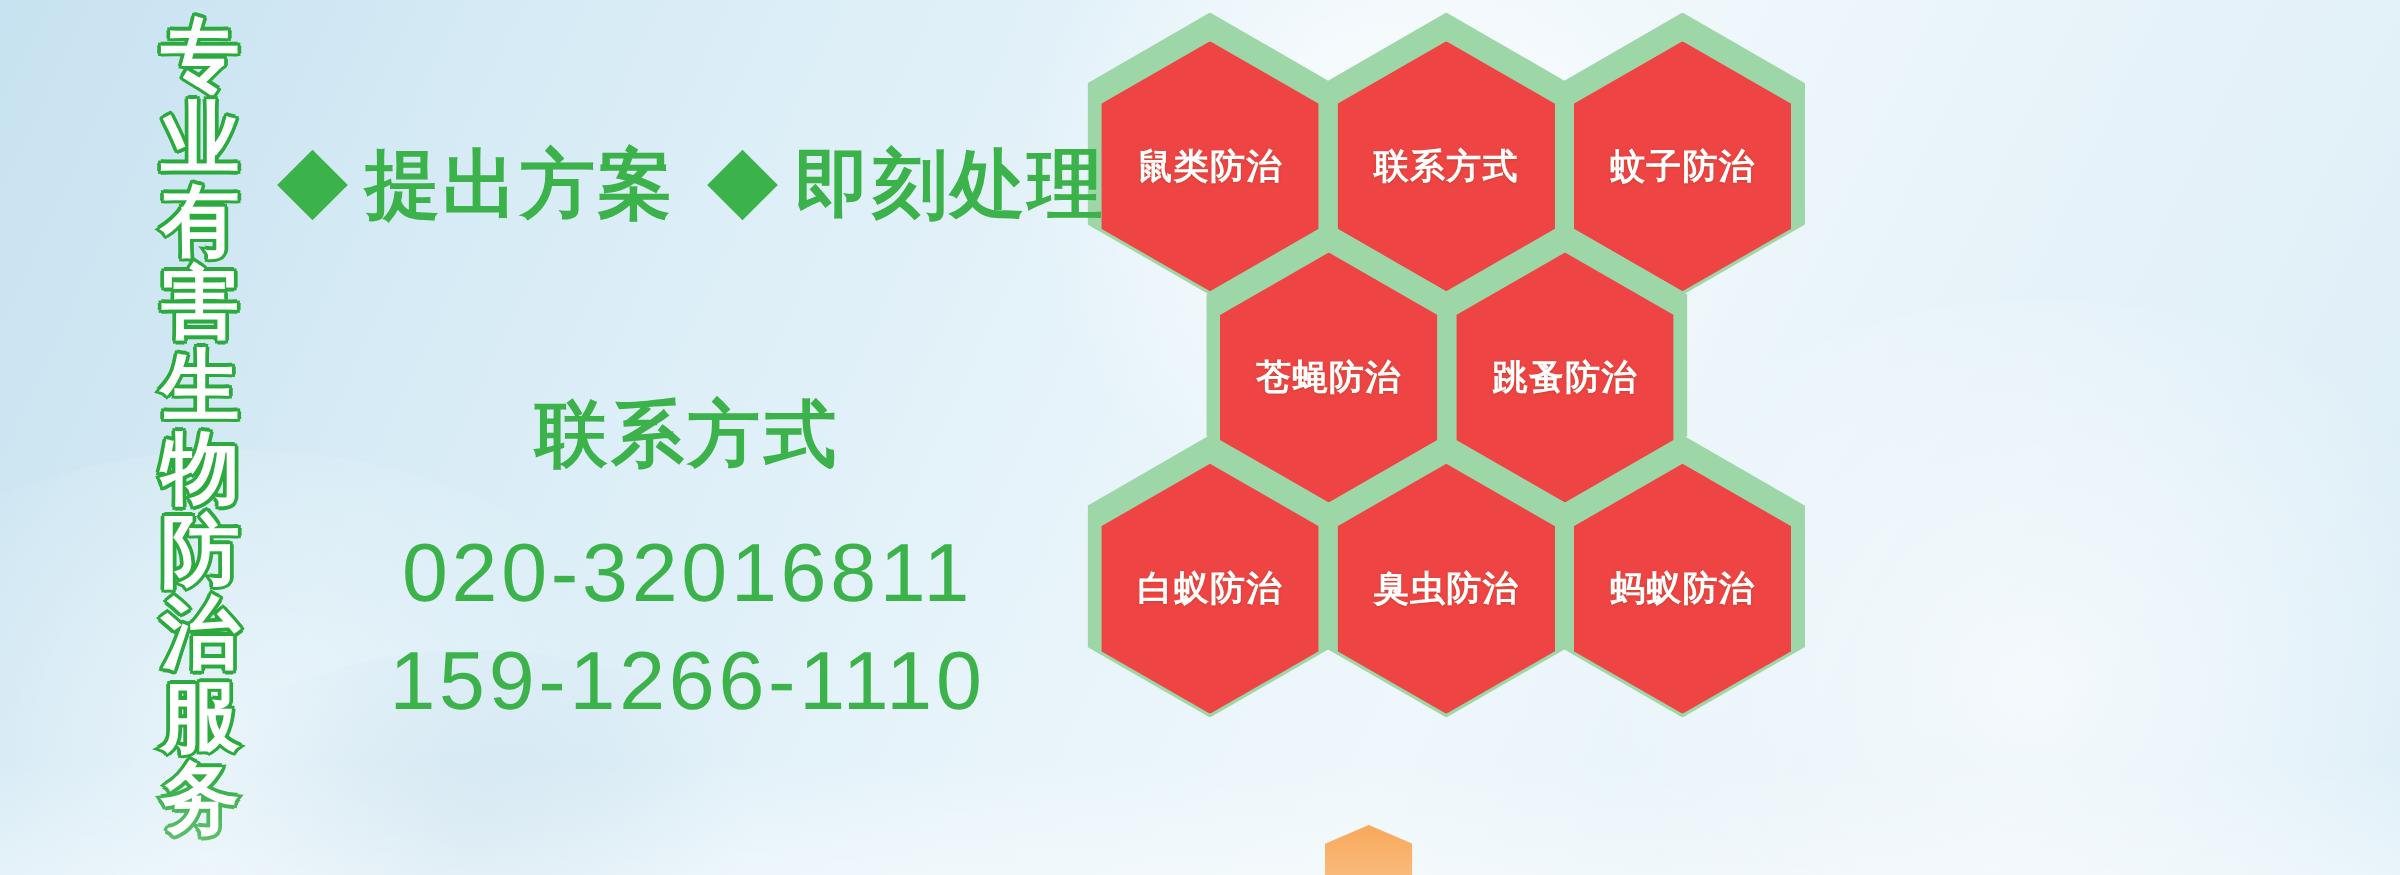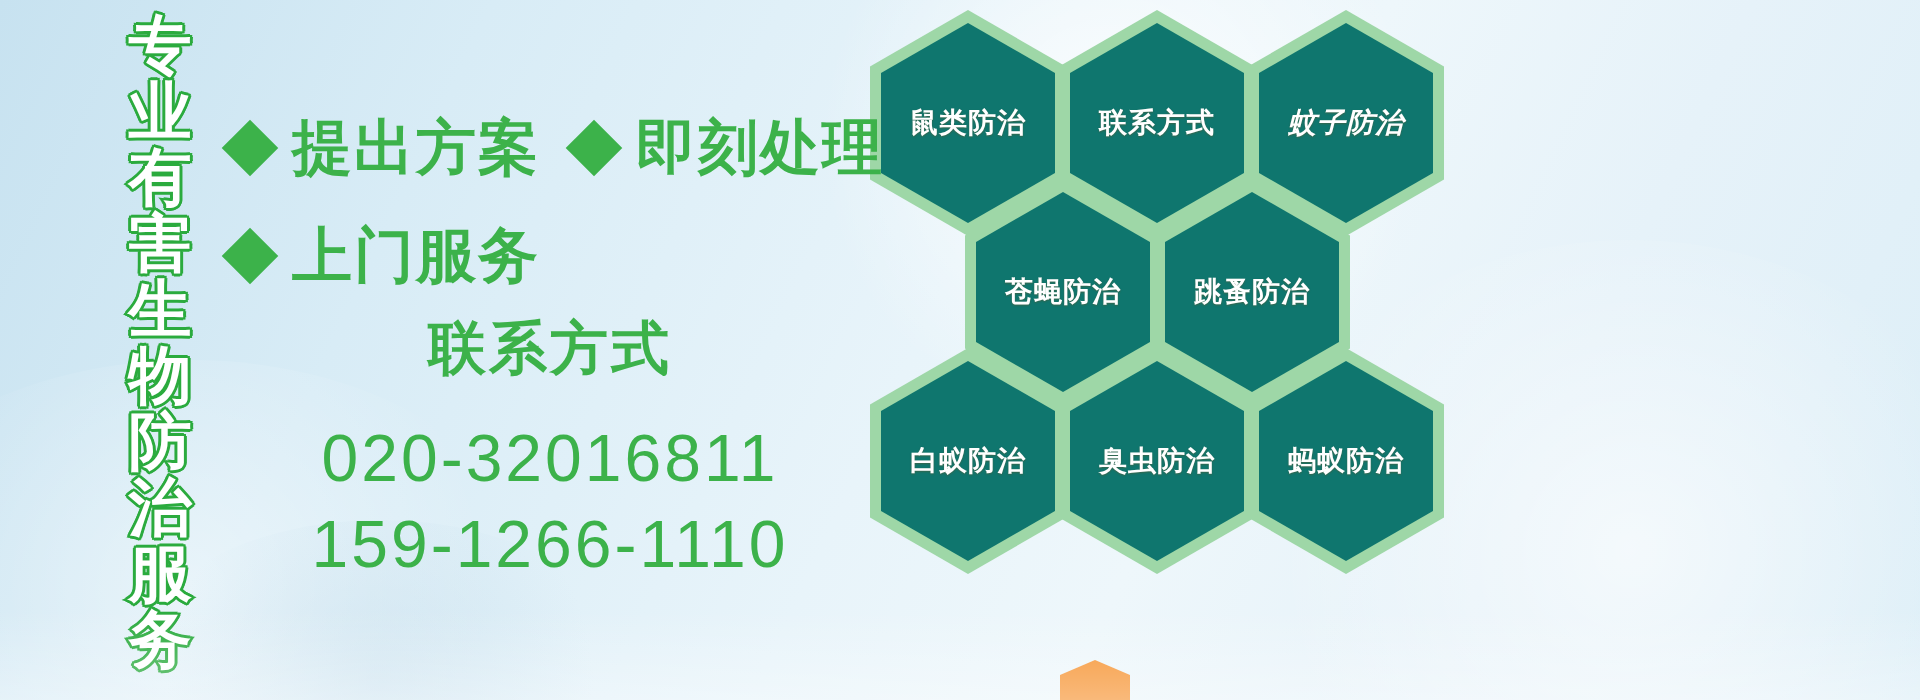--- a/index.html
+++ b/index.html
@@ -153,44 +153,44 @@
     display: flex;
     align-items: center;
     justify-content: center;
     clip-path: polygon(50% 0%, 100% 25%, 100% 75%, 50% 100%, 0% 75%, 0% 25%);
     background: #9ed7a7;
     filter: drop-shadow(0 2px 2px rgba(90,130,100,0.25));
   }
   .hex-inner {
     position: absolute;
     left: 11px;
-    top: 13px;
+    top: 23px;
     width: 174px;
     height: 200px;
     clip-path: polygon(50% 0%, 100% 25%, 100% 75%, 50% 100%, 0% 75%, 0% 25%);
-    background: #0f766e;
+    background: #ef4444;
     display: flex;
     align-items: center;
     justify-content: center;
   }
   .hex-label {
     position: relative;
     z-index: 2;
     font-size: 28px;
     font-weight: bold;
     color: #ffffff;
     letter-spacing: 1px;
     white-space: nowrap;
     text-shadow: 0 1px 2px rgba(140,70,10,0.35);
   }
 
   
   .hex-r1c1 { left: 10px;  top: 10px; }
   .hex-r1c2 { left: 199px; top: 10px; }
-  .hex-r1c3 { left: 388px; top: 10px; font-style: italic; }
+  .hex-r1c3 { left: 388px; top: 10px; }
   .hex-r2c1 { left: 105px; top: 179px; font-family: Liberation Serif, serif; }
   .hex-r2c2 { left: 294px; top: 179px; }
   .hex-r3c1 { left: 10px;  top: 348px; }
   .hex-r3c2 { left: 199px; top: 348px; }
   .hex-r3c3 { left: 388px; top: 348px; }
 
   
   #bottom-peek {
     position: absolute;
     left: 1060px;
@@ -242,24 +242,20 @@
         <span class="feature-label">提出方案</span>
       </div>
       <div class="feature-gap"></div>
       <div class="feature-item">
         <span class="diamond-icon"></span>
         <span class="feature-label">即刻处理</span>
       </div>
     </div>
 
     <div class="feature-row">
-      <div class="feature-item">
-        <span class="diamond-icon"></span>
-        <span class="feature-label">上门服务</span>
-      </div>
       <div class="feature-gap"></div>
     </div>
 
   </div>
 
   <div id="contact">
     <div id="contact-heading">联系方式</div>
     <div class="phone-line">020-32016811</div>
     <div class="phone-line">159-1266-1110</div>
   </div>

